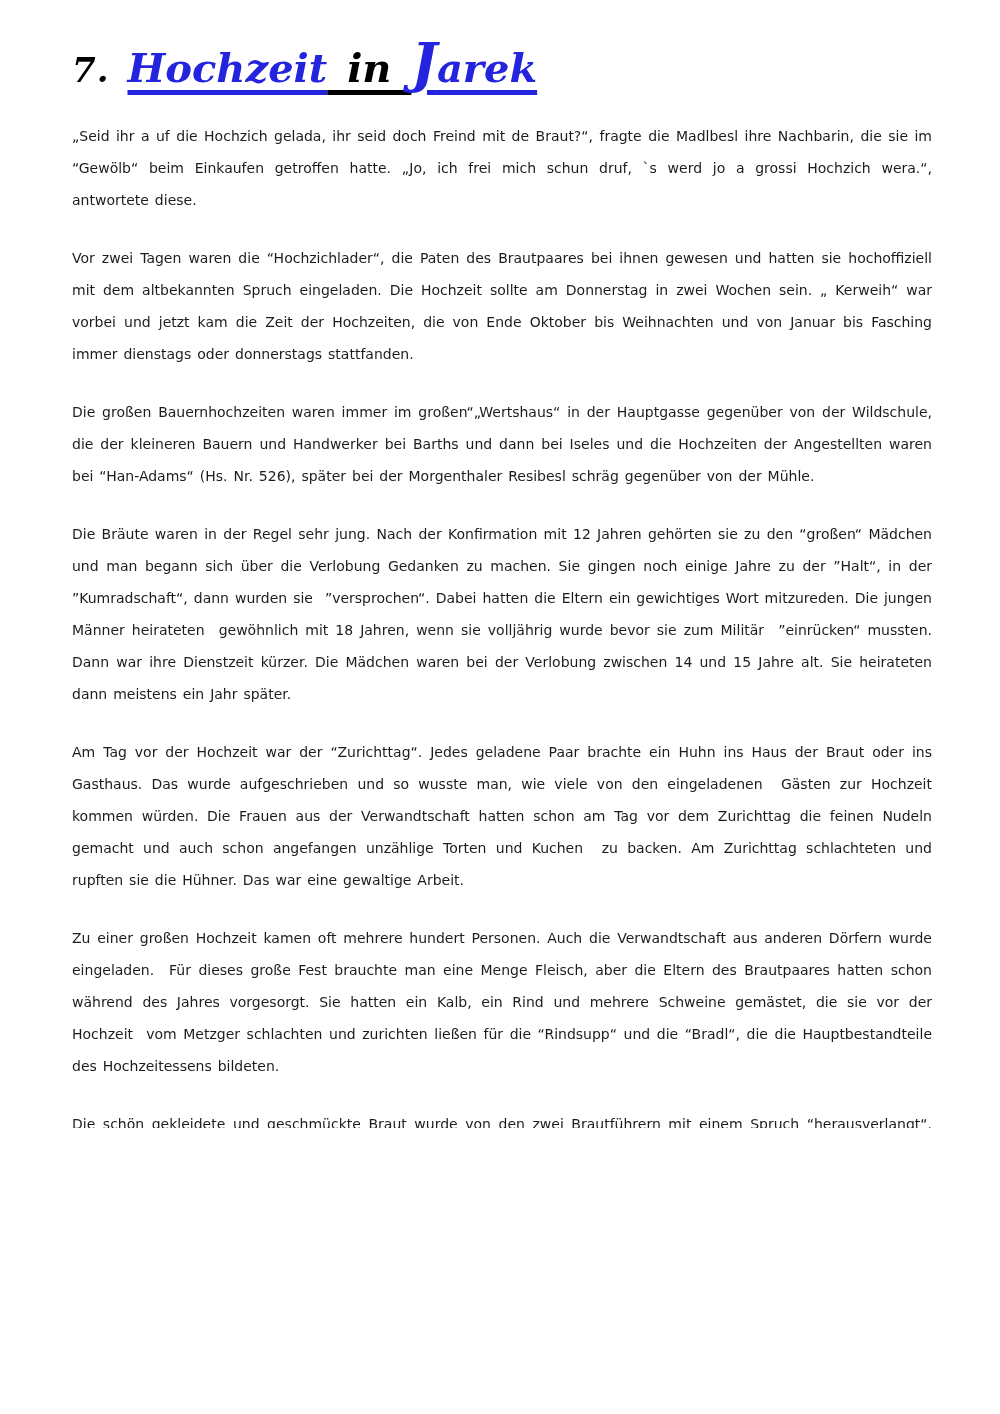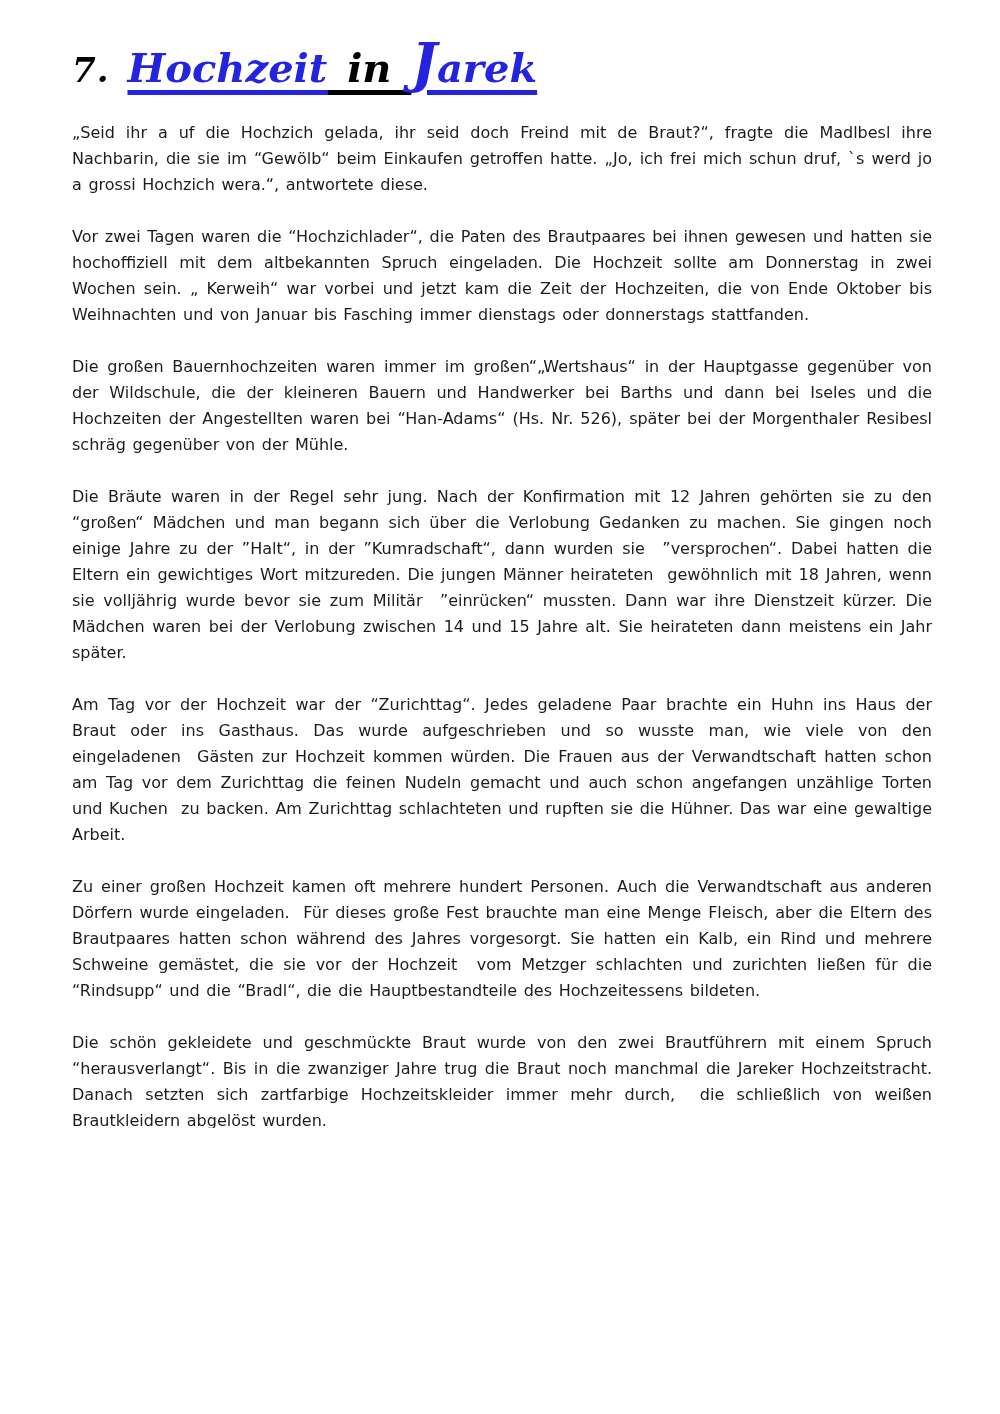--- a/index.html
+++ b/index.html
@@ -46,22 +46,22 @@
   .title-black {
     color: #000000;
     text-decoration-color: #000000;
     word-spacing: 6px;
   }
   .jarek-initial {
     font-size: 54px;
     line-height: 0;
   }
   .doc-body p {
-    font-size: 16px;
-    line-height: 26px;
+    font-size: 14px;
+    line-height: 32px;
     text-align: justify;
     white-space: pre-wrap;
     margin: 16px 0 26px 0;
     word-spacing: 1.5px;
   }
 </style>
 </head>
 <body>
 
 <div class="page">

